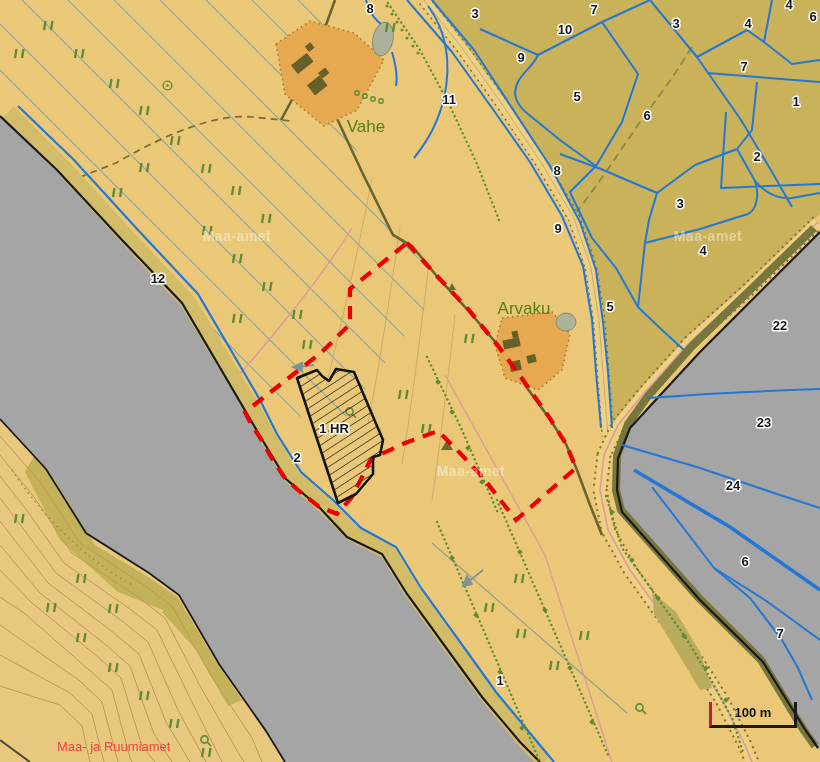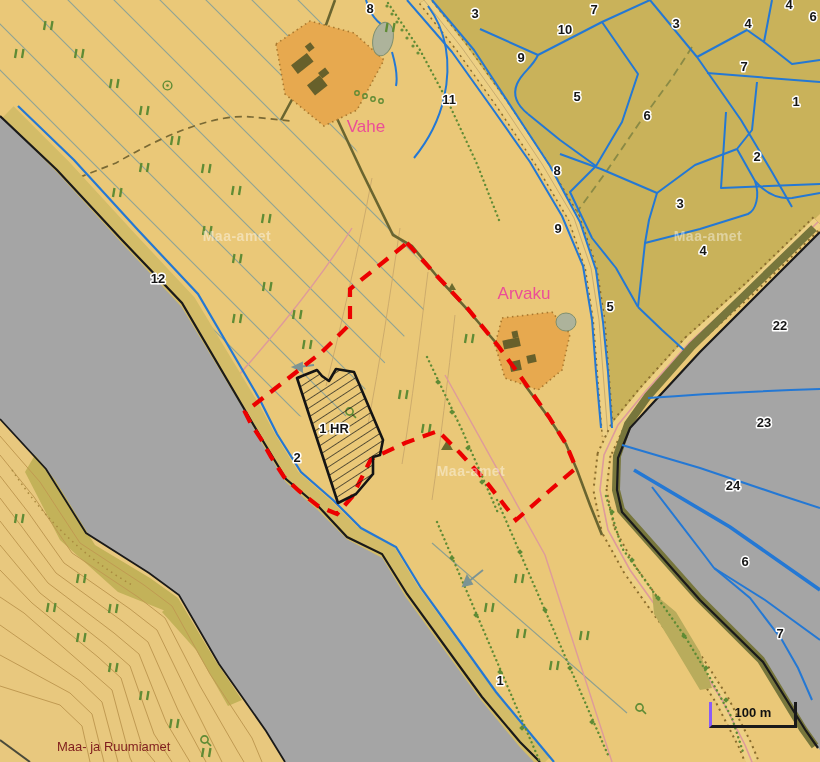--- a/index.html
+++ b/index.html
@@ -1,27 +1,27 @@
 <!DOCTYPE html>
 <html><head>
 <meta charset="utf-8">
 <style>
   html,body{margin:0;padding:0;background:#ffffff}
   .map{position:relative;width:820px;height:762px;overflow:hidden;
        font-family:"Liberation Sans",sans-serif;cursor:default}
   .map svg{position:absolute;left:0;top:0}
   .place-label{position:absolute;transform:translate(-50%,-50%);
-       font-size:17px;color:#ec4899;white-space:nowrap;opacity:.95}
+       font-size:17px;color:#4d7c0f;white-space:nowrap;opacity:.95}
   .watermark{position:absolute;transform:translate(-50%,-50%);
        font-size:14px;font-weight:bold;color:rgba(255,255,255,.42);
        letter-spacing:.5px;white-space:nowrap}
   .attribution{position:absolute;left:57px;top:739px;font-size:13px;
-       color:#7f1d1d;white-space:nowrap}
+       color:#ef4444;white-space:nowrap}
   .scalebar{position:absolute;left:709px;top:702px;width:88px;height:26px;
-       box-sizing:border-box;border-left:3px solid #8b5cf6;
+       box-sizing:border-box;border-left:3px solid #be185d;
        border-right:3px solid #1a1a1a;border-bottom:3px solid #1a1a1a;
        display:flex;align-items:center;justify-content:center;
        font-weight:bold;font-size:13px;color:#111;padding-bottom:3px}
   .parcel-num{font:bold 13px "Liberation Sans",sans-serif;fill:#151515;
        stroke:#ffffff;stroke-width:3px;paint-order:stroke;
        stroke-linejoin:round;text-anchor:middle;dominant-baseline:middle}
 </style>
 </head>
 <body>
 
@@ -317,21 +317,21 @@
         <text x="297" y="459" class="parcel-num">2</text>
         <text x="745" y="563" class="parcel-num">6</text>
         <text x="780" y="635" class="parcel-num">7</text>
         <text x="500" y="682" class="parcel-num">1</text>
         <text x="334" y="430" class="parcel-num">1 HR</text>
       </g>
 </svg>
 
 <div id="place-labels">
       <div class="place-label" style="left: 366px; top: 127px;">Vahe</div>
-      <div class="place-label" style="left: 524px; top: 294px;">Arvaku</div>
+      <div class="place-label" style="left: 524px; top: 309px;">Arvaku</div>
     </div>
 
 <div class="watermark" style="left:237px;top:236px">Maa-amet</div>
 <div class="watermark" style="left:708px;top:236px">Maa-amet</div>
 <div class="watermark" style="left:471px;top:471px">Maa-amet</div>
 
 <div class="attribution">Maa- ja Ruumiamet</div>
 
 <div class="scalebar">
   <span>100 m</span>

